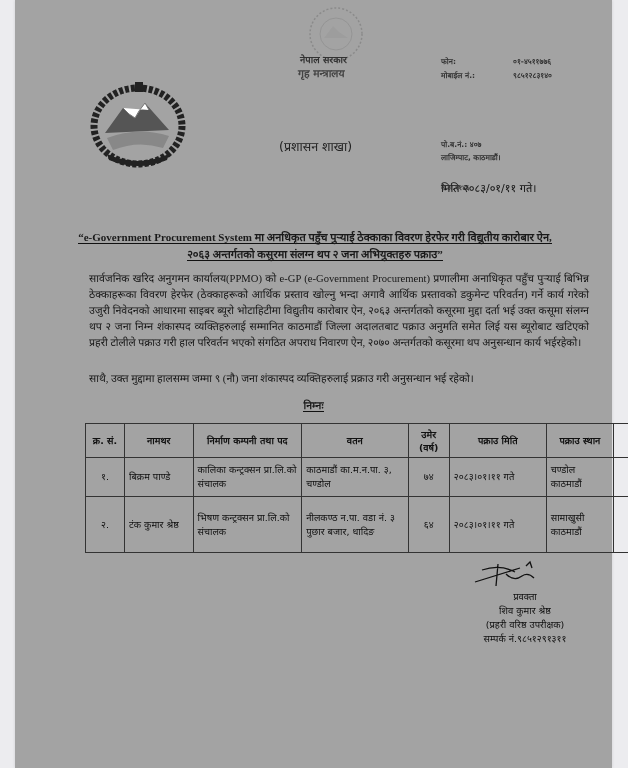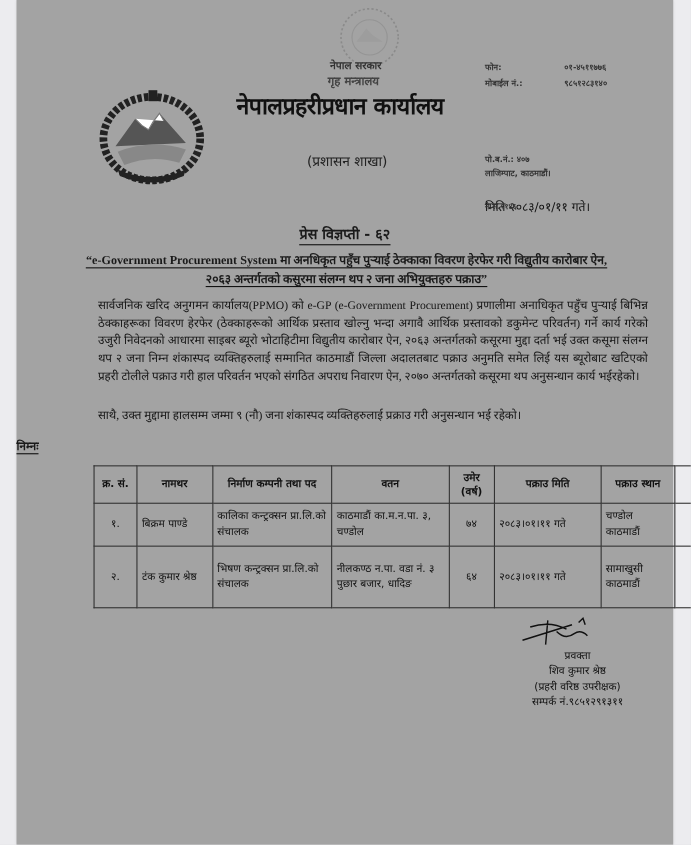--- a/index.html
+++ b/index.html
@@ -24,21 +24,21 @@
   .refno { left: 426px; top: 183px; font-size: 7px; font-weight: bold; color: #333; }
 
   .press-title { left: 0; width: 597px; top: 203px; text-align: center; font-size: 13px; font-weight: bold; }
   .press-title span { border-bottom: 1.5px solid #111; padding-bottom: 1px; }
   .headline { left: 60px; width: 480px; top: 229px; text-align: center; font-family: "Liberation Serif", serif; font-size: 11px; font-weight: bold; line-height: 17px; }
   .headline span { border-bottom: 1px solid #111; }
 
   .para { left: 74px; width: 500px; font-family: "Liberation Serif", serif; font-size: 10.6px; line-height: 16px; text-align: justify; color: #151515; }
   .para1 { top: 271px; }
   .para2 { top: 371px; }
-  .below-label { left: 0; width: 597px; top: 398px; text-align: left; font-size: 10.5px; font-weight: bold; }
+  .below-label { left: 0; width: 597px; top: 398px; text-align: center; font-size: 10.5px; font-weight: bold; }
   .below-label span { border-bottom: 1px solid #111; }
 
   table.people { position: absolute; left: 70px; top: 423px; width: 587px; border-collapse: collapse; font-size: 9.5px; color: #111; }
   table.people th, table.people td { border: 1px solid #333; padding: 2px 4px; vertical-align: middle; }
   table.people th { font-weight: bold; text-align: center; height: 34px; line-height: 13px; }
   table.people td { line-height: 14px; }
   table.people tr.r1 td { height: 39px; }
   table.people tr.r2 td { height: 56px; }
   .c-sn { width: 33px; text-align: center; }
   .c-name { width: 58px; }
@@ -67,36 +67,34 @@
   </svg>
 
   <svg class="abs seal" viewBox="0 0 90 72">
     <circle cx="45" cy="30" r="26" fill="none" stroke="#777" stroke-width="1.5" stroke-dasharray="2 2"></circle>
     <circle cx="45" cy="30" r="16" fill="none" stroke="#888" stroke-width="1"></circle>
     <path d="M33 34 L42 22 L48 28 L57 34 Z" fill="#999"></path>
   </svg>
 
   <div class="abs hdr-gov">नेपाल सरकार</div>
   <div class="abs hdr-ministry">गृह मन्त्रालय</div>
-  <div class="abs hdr-office">नेपालप्रहरीप्रधान कार्यालय</div>
   <div class="abs hdr-branch">(प्रशासन शाखा)</div>
 
   <div class="abs contact">
     <div><span class="lbl">फोन:</span><span>०१-४५११७७६</span></div>
     <div><span class="lbl">मोबाईल नं.:</span><span>९८५१२८३१४०</span></div>
   </div>
 
   <div class="abs postbox">
     <div>पो.ब.नं.: ४०७</div>
     <div>लाजिम्पाट, काठमाडौं।</div>
   </div>
   <div class="abs date">मिति २०८३/०१/११ गते।</div>
   <div class="abs refno">ने.सं.११४६</div>
 
-  <div class="abs press-title"><span>प्रेस विज्ञप्ती - ६२</span></div>
   <div class="abs headline"><span>“e-Government Procurement System मा अनधिकृत पहुँच पुऱ्याई ठेक्काका विवरण हेरफेर गरी विद्युतीय कारोबार ऐन, २०६३ अन्तर्गतको कसुरमा संलग्न थप २ जना अभियुक्तहरु पक्राउ”</span></div>
 
   <p class="abs para para1">सार्वजनिक खरिद अनुगमन कार्यालय(PPMO) को e-GP (e-Government Procurement) प्रणालीमा अनाधिकृत पहुँच पुऱ्याई बिभिन्न ठेक्काहरूका विवरण हेरफेर (ठेक्काहरूको आर्थिक प्रस्ताव खोल्नु भन्दा अगावै आर्थिक प्रस्तावको डकुमेन्ट परिवर्तन) गर्ने कार्य गरेको उजुरी निवेदनको आधारमा साइबर ब्यूरो भोटाहिटीमा विद्युतीय कारोबार ऐन, २०६३ अन्तर्गतको कसूरमा मुद्दा दर्ता भई उक्त कसूमा संलग्न थप २ जना निम्न शंकास्पद व्यक्तिहरुलाई सम्मानित काठमाडौं जिल्ला अदालतबाट पक्राउ अनुमति समेत लिई यस ब्यूरोबाट खटिएको प्रहरी टोलीले पक्राउ गरी हाल परिवर्तन भएको संगठित अपराध निवारण ऐन, २०७० अन्तर्गतको कसूरमा थप अनुसन्धान कार्य भईरहेको।</p>
   <p class="abs para para2">साथै, उक्त मुद्दामा हालसम्म जम्मा ९ (नौ) जना शंकास्पद व्यक्तिहरुलाई प्रक्राउ गरी अनुसन्धान भई रहेको।</p>
   <div class="abs below-label"><span>निम्नः</span></div>
 
   <table class="people">
     <thead>
       <tr>
         <th class="c-sn">क्र. सं.</th>

